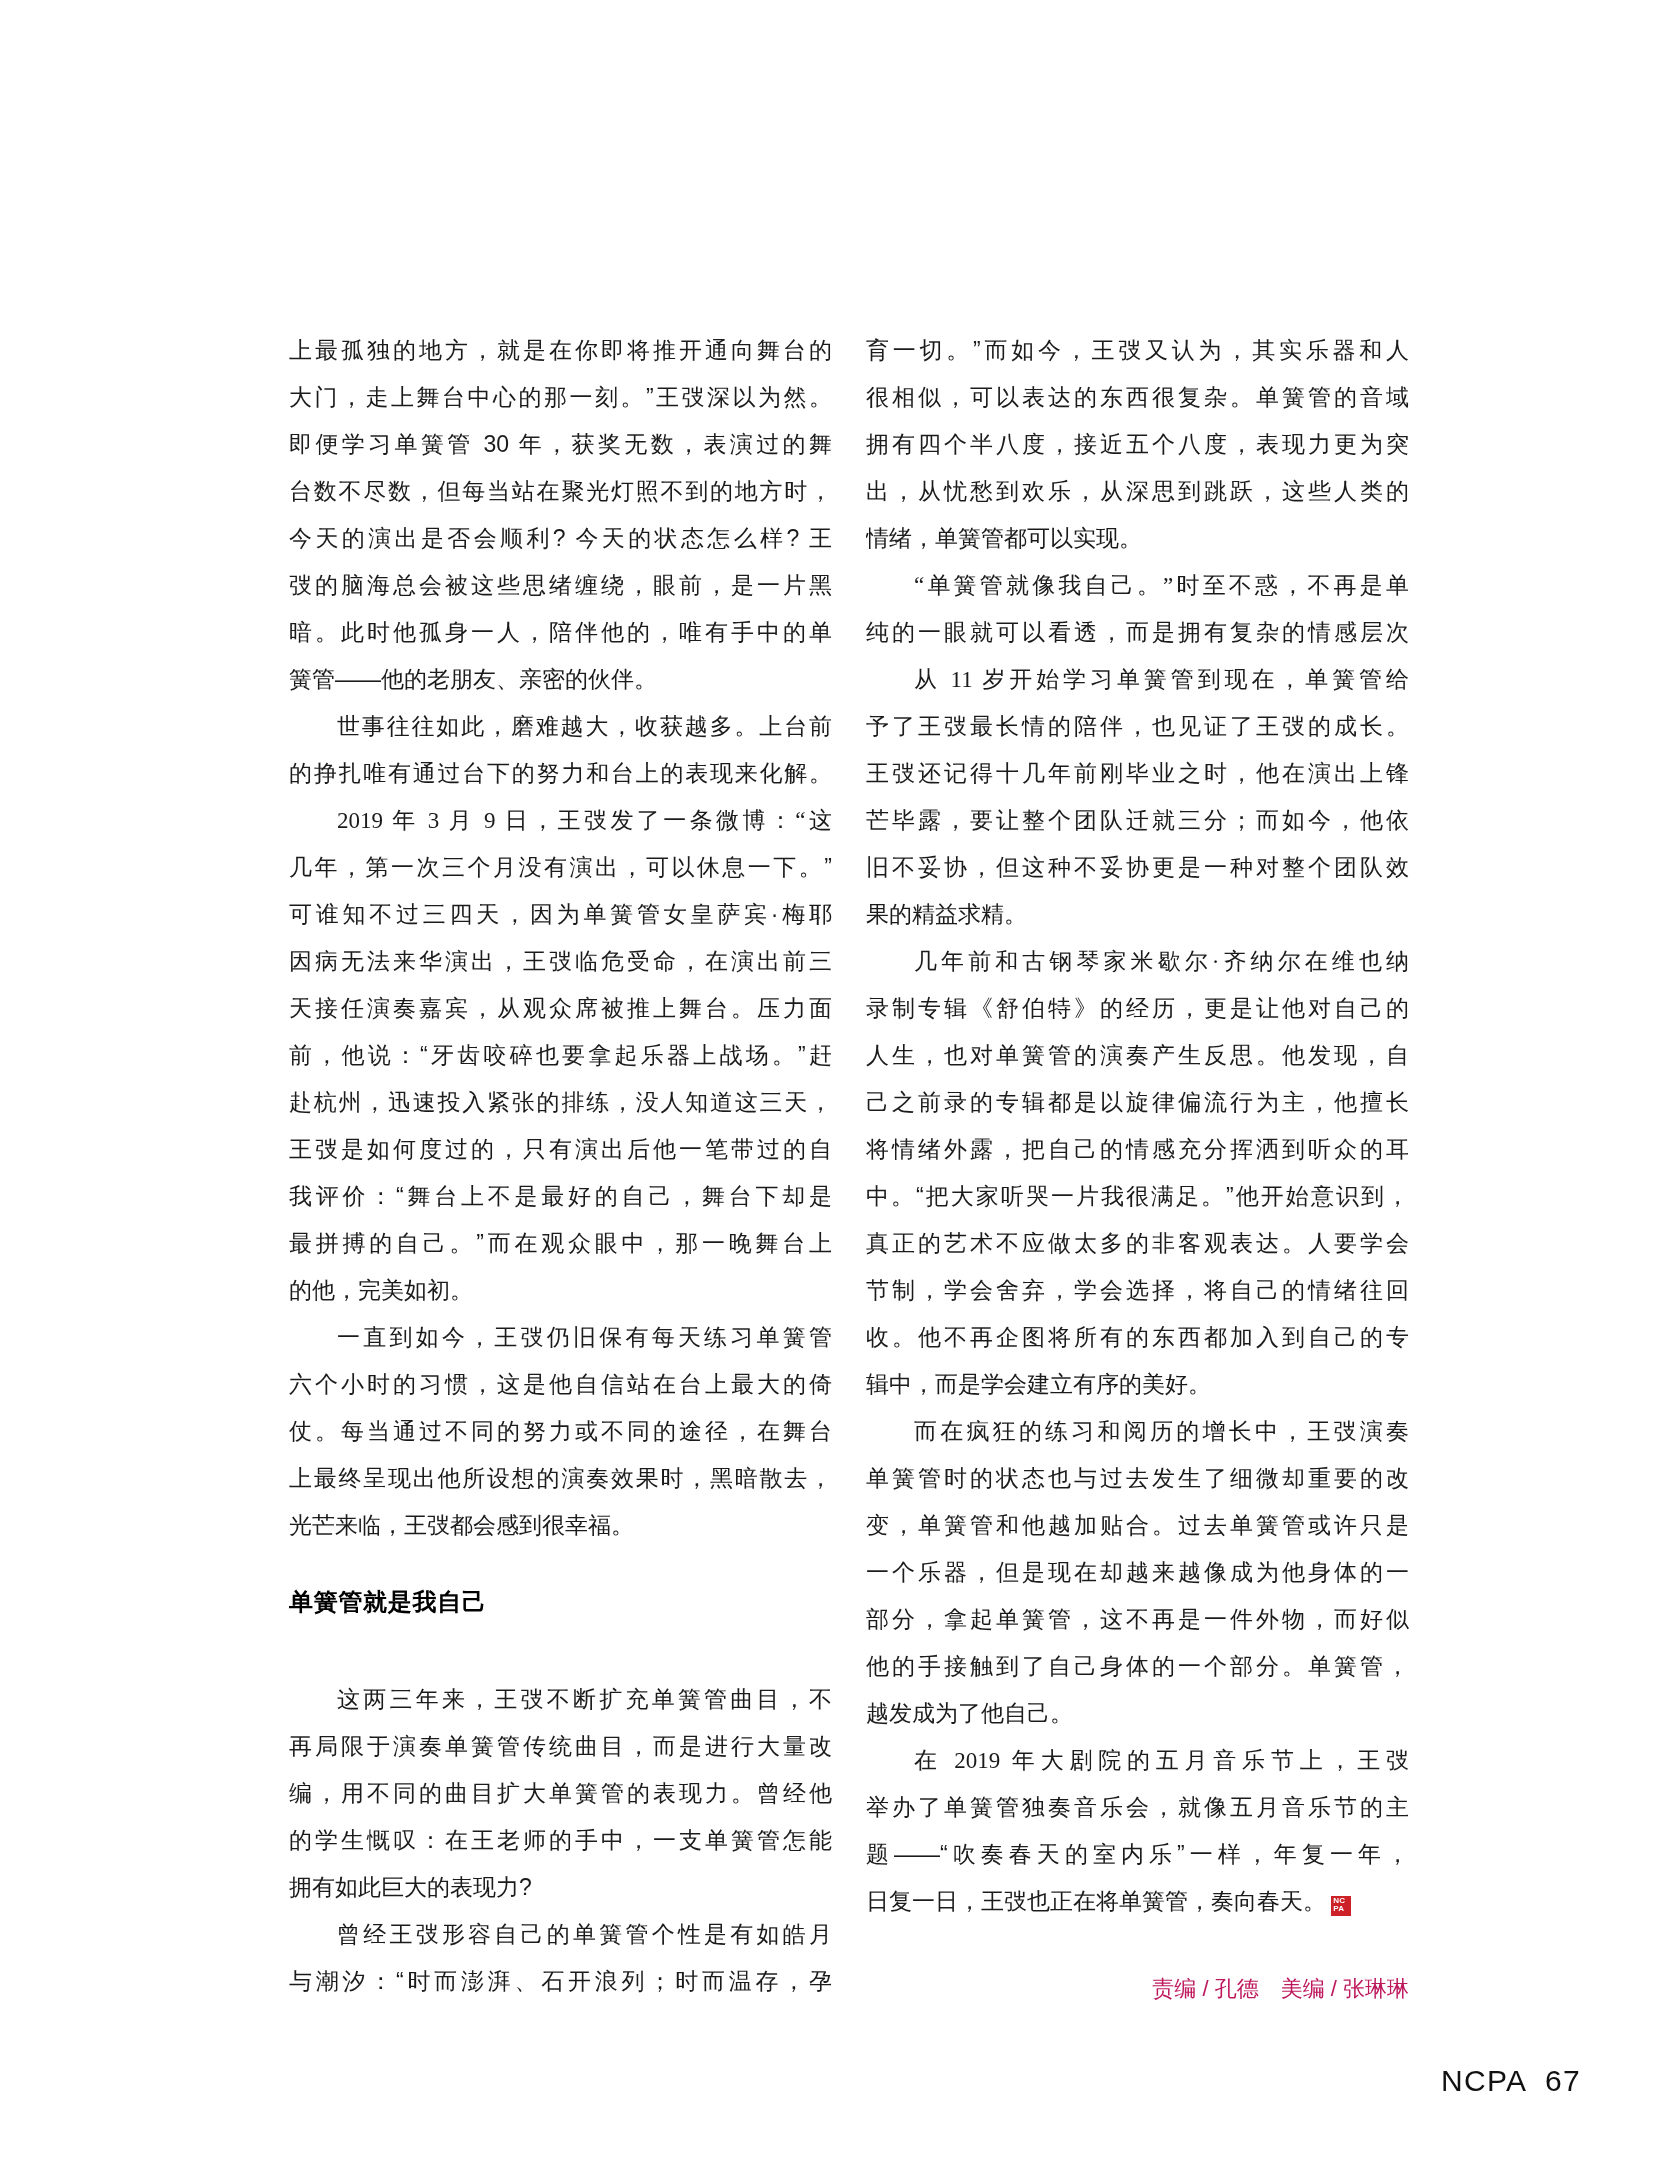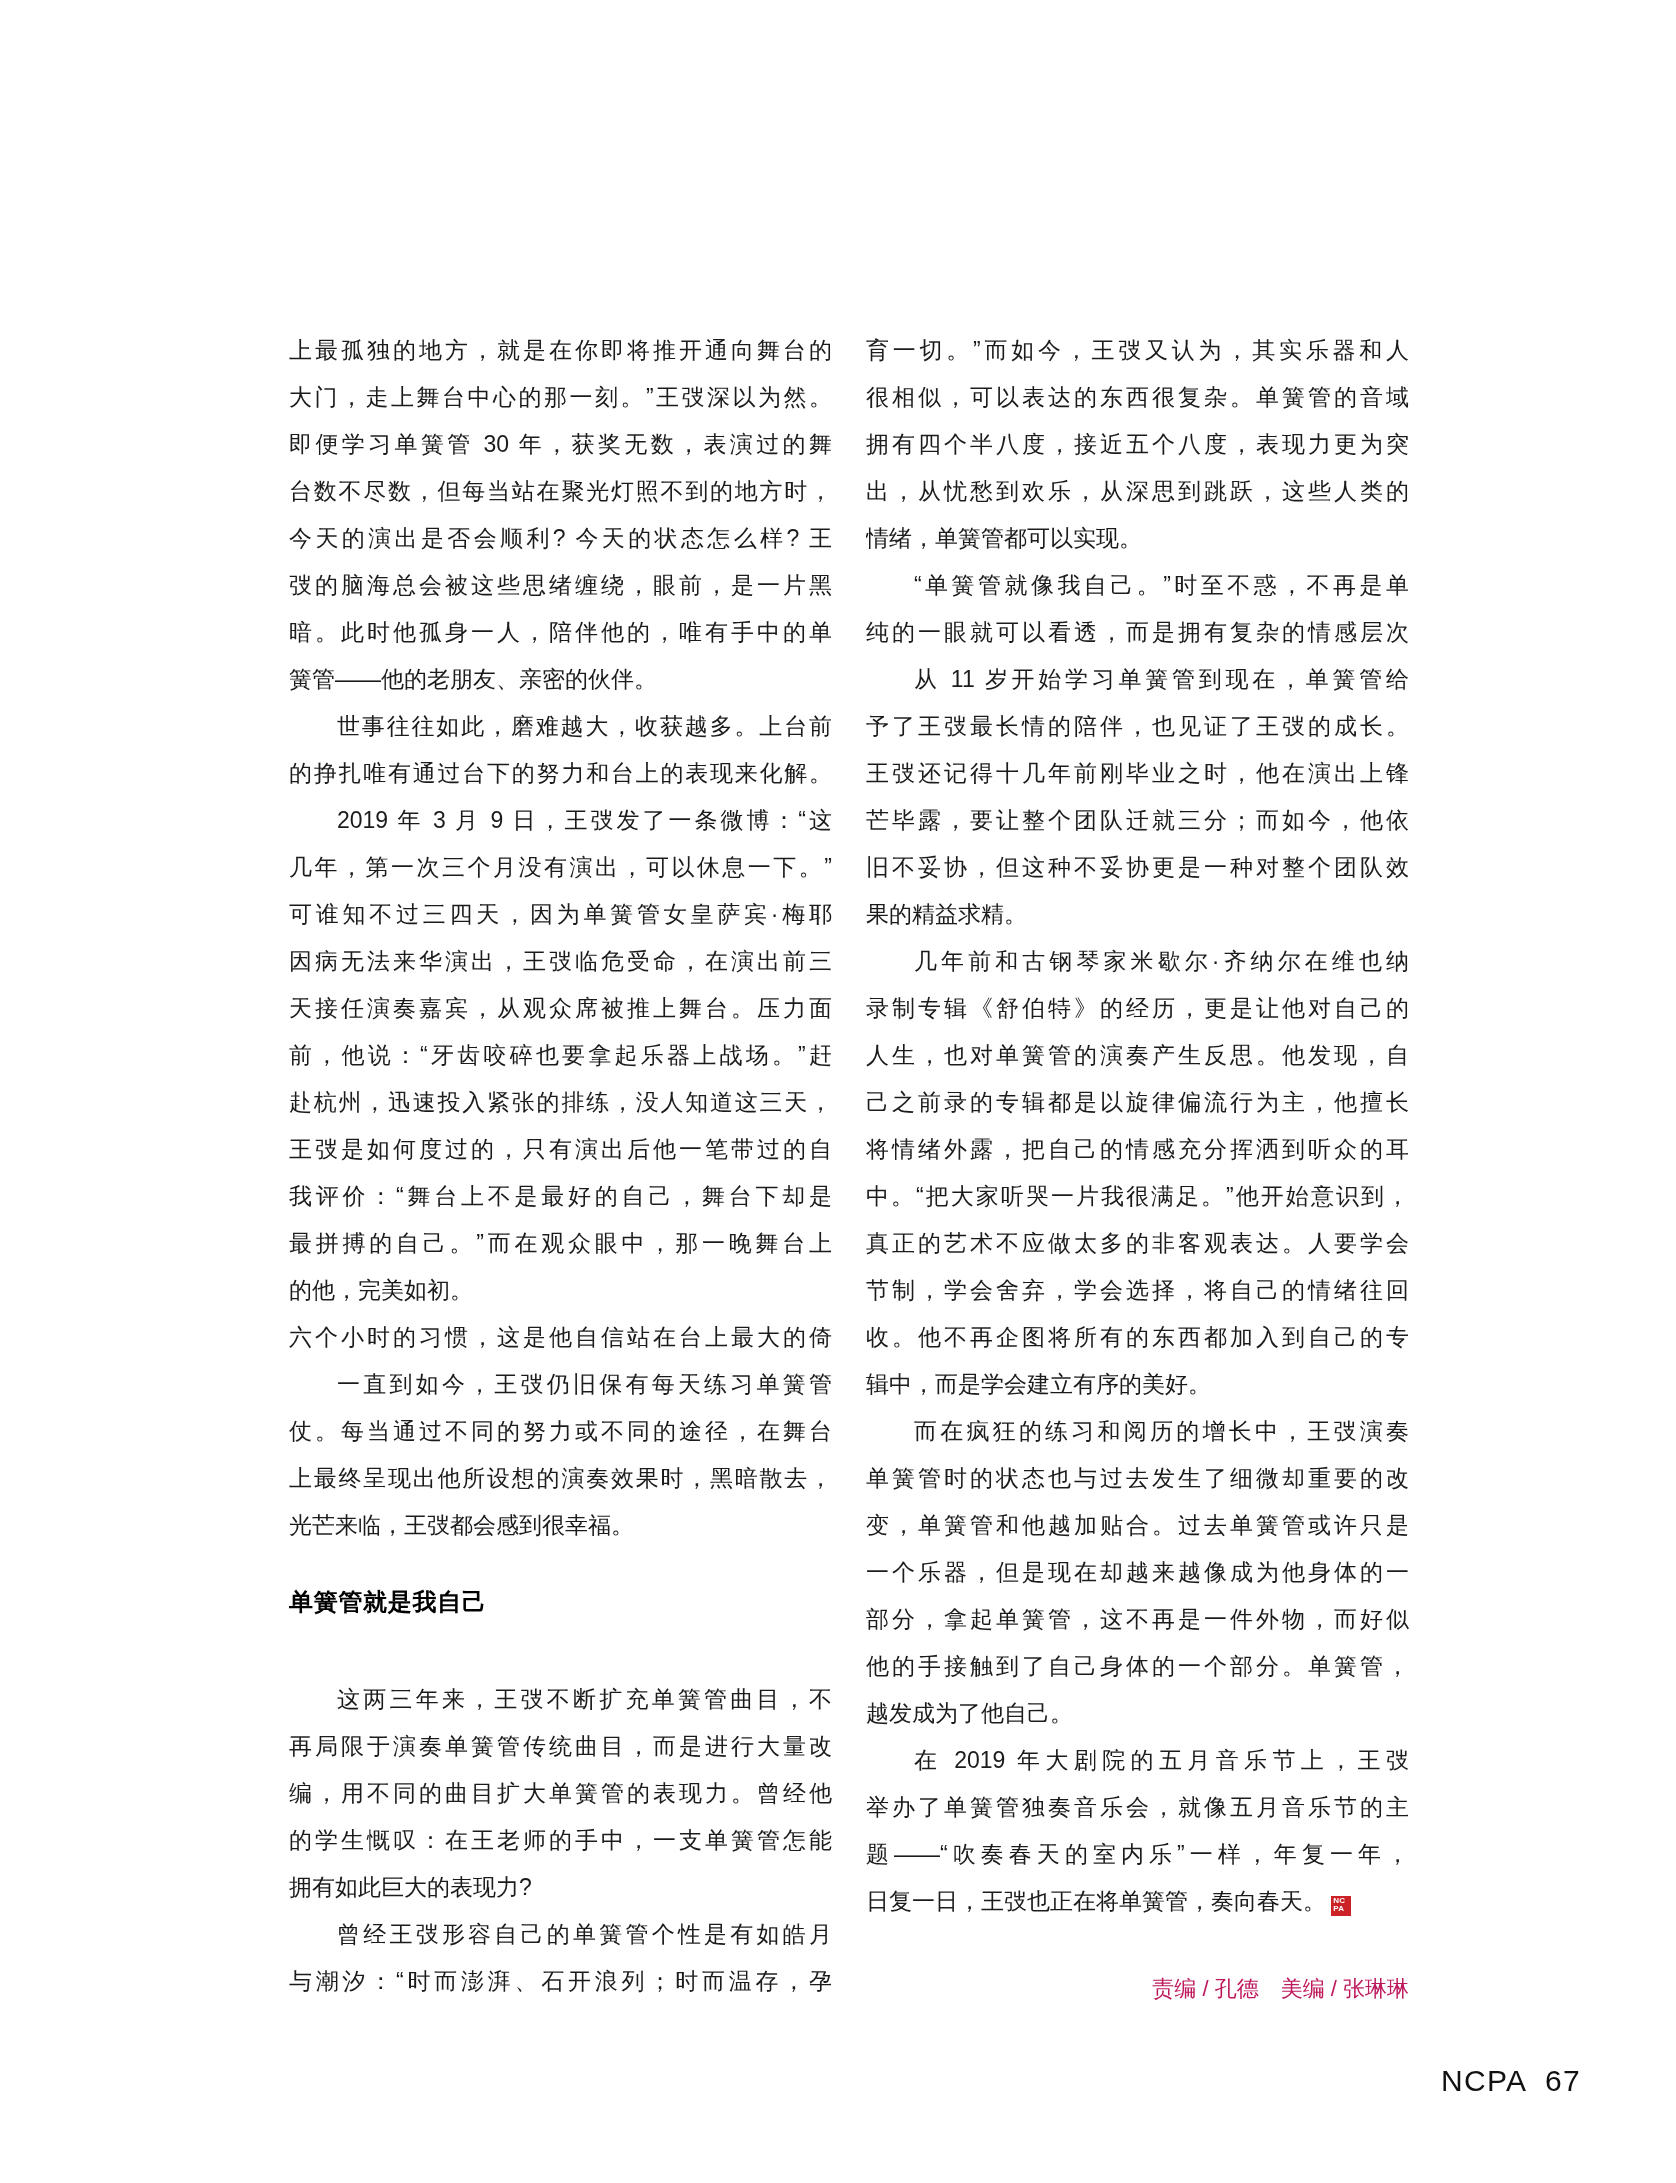--- a/index.html
+++ b/index.html
@@ -27,21 +27,21 @@
     height: 47px;
     line-height: 47px;
     font-size: 23px;
     color: #1b1b1b;
     overflow: hidden;
     text-align: justify;
     text-align-last: justify;
     letter-spacing: 0;
   }
   .line.no-fill { text-align-last: left; }
-  .line.indent { text-indent: 48px; }
+  .line.indent { text-indent: 48px; font-family: Liberation Serif, serif; }
   .heading {
     margin: 36px 0 57px 0;
     font-size: 24px;
     line-height: 34px;
     font-weight: 700;
     color: #000000;
     letter-spacing: 0.7px;
   }
   .seal {
     display: inline-block;
@@ -102,22 +102,22 @@
           <div class="line">几年，第一次三个月没有演出，可以休息一下。”</div>
           <div class="line">可谁知不过三四天，因为单簧管女皇萨宾·梅耶</div>
           <div class="line">因病无法来华演出，王弢临危受命，在演出前三</div>
           <div class="line">天接任演奏嘉宾，从观众席被推上舞台。压力面</div>
           <div class="line">前，他说：“牙齿咬碎也要拿起乐器上战场。”赶</div>
           <div class="line">赴杭州，迅速投入紧张的排练，没人知道这三天，</div>
           <div class="line">王弢是如何度过的，只有演出后他一笔带过的自</div>
           <div class="line">我评价：“舞台上不是最好的自己，舞台下却是</div>
           <div class="line">最拼搏的自己。”而在观众眼中，那一晚舞台上</div>
           <div class="line no-fill">的他，完美如初。</div>
+          <div class="line indent">一直到如今，王弢仍旧保有每天练习单簧管</div>
           <div class="line">六个小时的习惯，这是他自信站在台上最大的倚</div>
-          <div class="line indent">一直到如今，王弢仍旧保有每天练习单簧管</div>
           <div class="line">仗。每当通过不同的努力或不同的途径，在舞台</div>
           <div class="line">上最终呈现出他所设想的演奏效果时，黑暗散去，</div>
           <div class="line no-fill">光芒来临，王弢都会感到很幸福。</div>
         </div>
       <h2 class="heading">单簧管就是我自己</h2>
       <div id="left-lines-b">
           <div class="line indent">这两三年来，王弢不断扩充单簧管曲目，不</div>
           <div class="line">再局限于演奏单簧管传统曲目，而是进行大量改</div>
           <div class="line">编，用不同的曲目扩大单簧管的表现力。曾经他</div>
           <div class="line">的学生慨叹：在王老师的手中，一支单簧管怎能</div>

